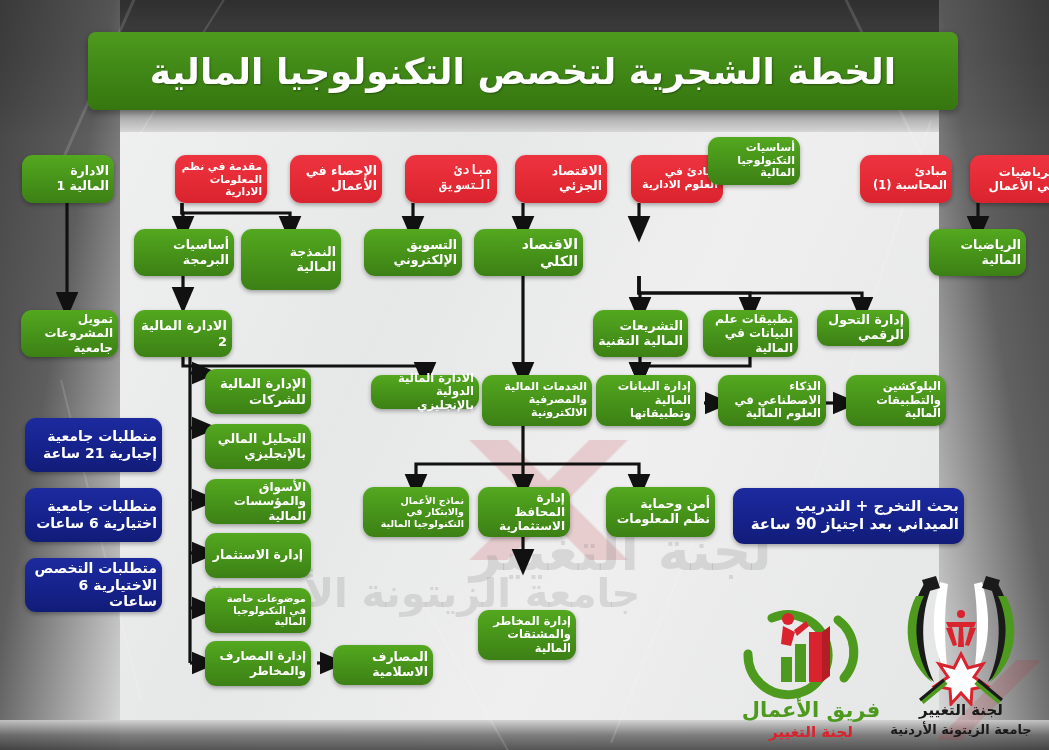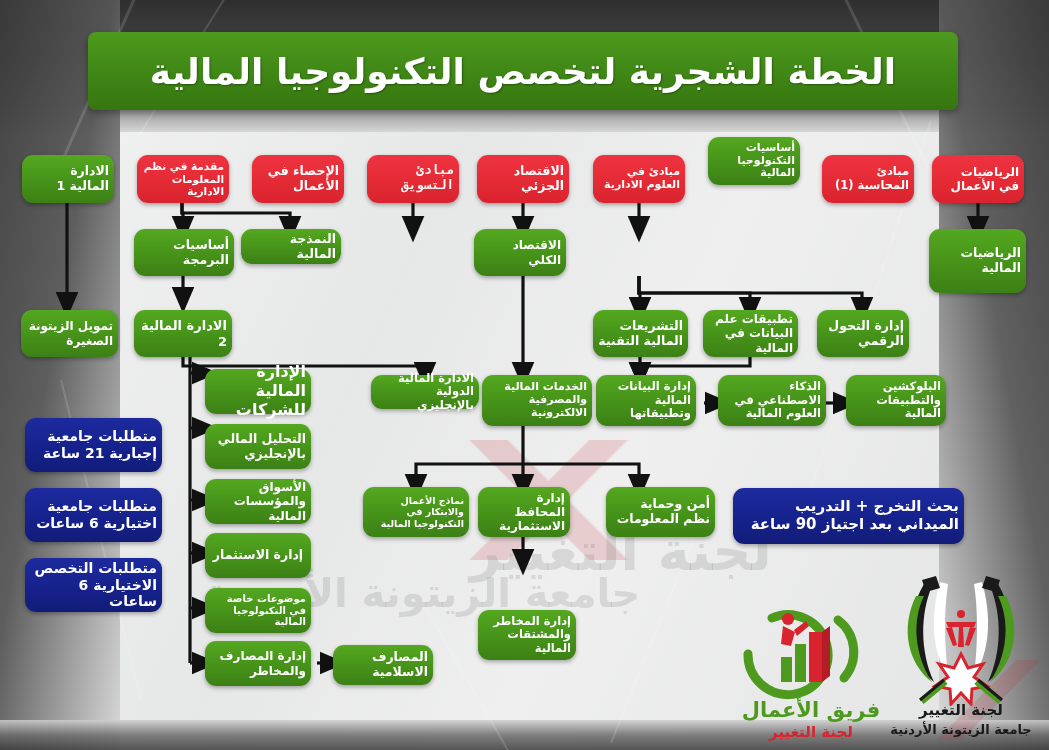--- a/index.html
+++ b/index.html
@@ -39,21 +39,21 @@
     text-shadow:1px 1px 2px rgba(0,0,0,.35);}
 
   
   .node{
     position:absolute;border-radius:11px;display:flex;align-items:center;
     justify-content:center;text-align:right;color:#fff;font-weight:bold;
     line-height:1.18;padding:3px 5px;box-sizing:border-box;
     box-shadow:0 2px 4px rgba(0,0,0,.32);
   }
   .green{background:linear-gradient(180deg,#54a81f 0%,#47941a 50%,#3c8015 100%);}
-  .red{background:linear-gradient(180deg,#ee3340 0%,#e52c36 50%,#d9232e 100%);}
+  .red{background:linear-gradient(180deg,#ee3340 0%,#e52c36 50%,#d9232e 100%);margin-left:38px;}
   .blue{background:linear-gradient(180deg,#1c2a9e 0%,#16228c 55%,#111c78 100%);}
 
   
   #wires{position:absolute;left:0;top:0;width:1049px;height:750px;pointer-events:none;}
 
   
   .logo-wrap{position:absolute;}
   .logo-cap{position:absolute;width:100%;text-align:center;font-weight:bold;}
 </style>
 </head>
@@ -173,43 +173,46 @@
   <div class="node red" style="left:822px;top:155px;width:92px;height:48px;font-size:11.5px;">
     <span>مبادئ المحاسبة (1)</span>
     </div>
   <div class="node red" style="left:932px;top:155px;width:92px;height:48px;font-size:12px;">
     <span>الرياضيات في الأعمال</span>
     </div>
 
   <div class="node green" style="left:134px;top:229px;width:100px;height:47px;font-size:12.5px;">
     <span>أساسيات البرمجة</span>
     </div>
-  <div class="node green" style="left:241px;top:229px;width:100px;height:35px;font-size:12.5px;">
+  <div class="node green" style="left:241px;top:229px;width:100px;height:61px;font-size:12.5px;">
     <span>النمذجة المالية</span>
     </div>
-  <div class="node green" style="left:474px;top:229px;width:92px;height:47px;font-size:12px;border-radius:12px;">
+  <div class="node green" style="left:364px;top:229px;width:98px;height:47px;font-size:12.5px;">
+    <span>التسويق الإلكتروني</span>
+    </div>
+  <div class="node green" style="left:474px;top:229px;width:109px;height:47px;font-size:14px;">
     <span>الاقتصاد الكلي</span>
     </div>
-  <div class="node green" style="left:929px;top:229px;width:97px;height:64px;font-size:12.5px;">
+  <div class="node green" style="left:929px;top:229px;width:97px;height:47px;font-size:12.5px;">
     <span>الرياضيات المالية</span>
     </div>
 
   <div class="node green" style="left:21px;top:310px;width:97px;height:47px;font-size:12px;">
-    <span>تمويل الزيتونة الصغيرة</span>
+    <span>تمويل المشروعات جامعية</span>
     </div>
   <div class="node green" style="left:134px;top:310px;width:98px;height:47px;font-size:13px;">
     <span>الادارة المالية 2</span>
     </div>
   <div class="node green" style="left:593px;top:310px;width:95px;height:47px;font-size:12.5px;">
     <span>التشريعات المالية التقنية</span>
     </div>
   <div class="node green" style="left:703px;top:310px;width:95px;height:47px;font-size:12px;">
     <span>تطبيقات علم البيانات في المالية</span>
     </div>
-  <div class="node green" style="left:817px;top:310px;width:92px;height:47px;font-size:12.5px;">
+  <div class="node green" style="left:817px;top:310px;width:92px;height:36px;font-size:12.5px;">
     <span>إدارة التحول الرقمي</span>
     </div>
 
   <div class="node green" style="left:371px;top:375px;width:108px;height:34px;font-size:11.5px;">
     <span>الادارة المالية الدولية بالإنجليزي</span>
     </div>
   <div class="node green" style="left:482px;top:375px;width:110px;height:51px;font-size:11px;">
     <span>الخدمات المالية والمصرفية الالكترونية</span>
     </div>
   <div class="node green" style="left:596px;top:375px;width:100px;height:51px;font-size:11.5px;">
@@ -229,21 +232,21 @@
     <span>إدارة المحافظ الاستثمارية</span>
     </div>
   <div class="node green" style="left:594px;top:487px;width:109px;height:50px;font-size:12.5px;margin-left:12px;">
     <span>أمن وحماية نظم المعلومات</span>
     </div>
 
   <div class="node green" style="left:478px;top:562px;width:98px;height:50px;font-size:11.5px;margin-top:48px;">
     <span>إدارة المخاطر والمشتقات المالية</span>
     </div>
 
-  <div class="node green" style="left:205px;top:369px;width:106px;height:45px;font-size:16px;">
+  <div class="node green" style="left:205px;top:369px;width:106px;height:45px;font-size:13px;">
     <span>الإدارة المالية للشركات</span>
     </div>
   <div class="node green" style="left:205px;top:424px;width:106px;height:45px;font-size:12.5px;">
     <span>التحليل المالي بالإنجليزي</span>
     </div>
   <div class="node green" style="left:205px;top:479px;width:106px;height:45px;font-size:12px;">
     <span>الأسواق والمؤسسات المالية</span>
     </div>
   <div class="node green" style="left:205px;top:533px;width:106px;height:45px;font-size:12.5px;">
     <span>إدارة الاستثمار</span>

